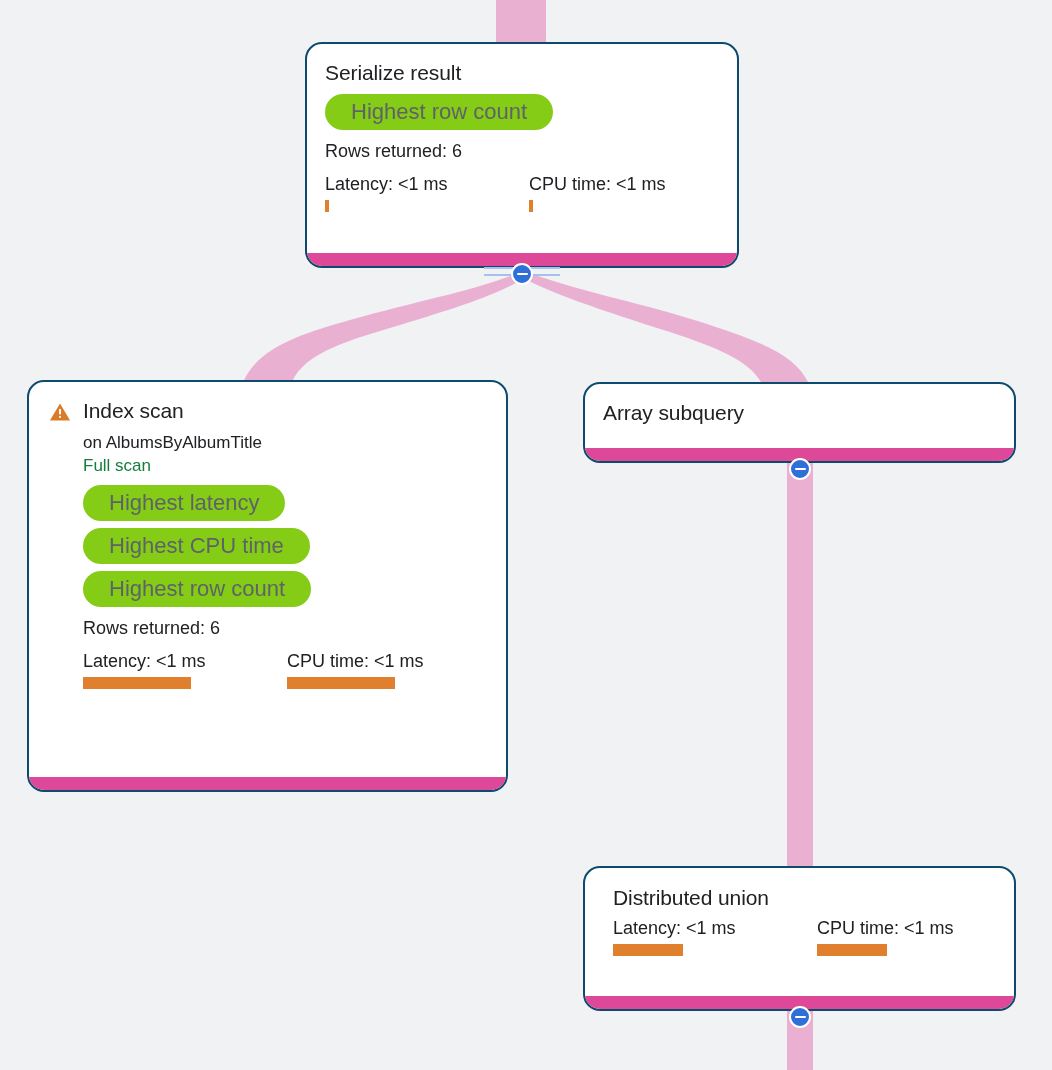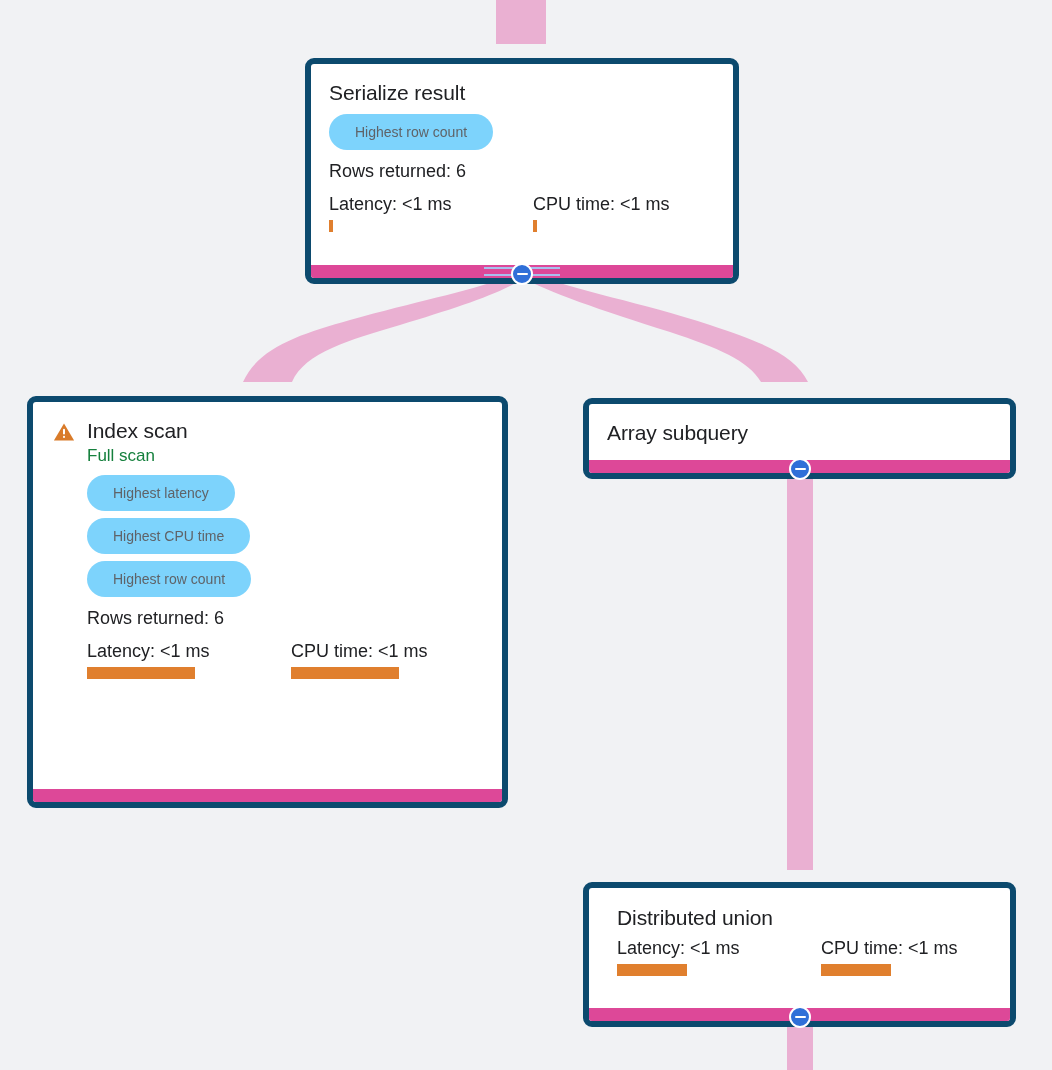--- a/index.html
+++ b/index.html
@@ -25,26 +25,25 @@
     left: 0; top: 0;
     width: 1052px;
     height: 1070px;
     pointer-events: none;
   }
   
   .node {
     position: absolute;
     box-sizing: border-box;
     background: #ffffff;
-    border: 6px solid #0c4a6e;
-    border-radius: 9px;
+    border: 2px solid #0c4a6e;
+    border-radius: 17px;
     overflow: hidden;
     display: flex;
     flex-direction: column;
-    margin-top: 16px;
   }
   .node-body {
     flex: 1 1 auto;
     padding: 16px 18px 12px 18px;
   }
   .node-accent {
     flex: 0 0 auto;
     height: 13px;
     background: #dd4898;
   }
@@ -79,24 +78,24 @@
     margin-top: 0px;
   }
   .chips {
     margin-top: 8px;
     display: flex;
     flex-direction: column;
     align-items: flex-start;
     gap: 7px;
   }
   .chip {
-    background: #7dd3fc;
+    background: #84cc16;
     color: #5f6368;
     border-radius: 18px;
-    font-size: 14px;
+    font-size: 22px;
     line-height: 22px;
     padding: 7px 26px;
     white-space: nowrap;
   }
   .rows-returned {
     margin-top: 9px;
     font-size: 18px;
     line-height: 24px;
     color: #202124;
   }
@@ -220,20 +219,21 @@
     <div class="node-body" style="padding-left:20px;">
       <div class="node-title-row">
         <svg class="warn-icon" viewBox="0 0 24 24">
           <path d="M12 2.6 L23 21.4 L1 21.4 Z" fill="#d97b29"></path>
           <rect x="10.9" y="8.4" width="2.2" height="6.4" rx="1.1" fill="#ffffff"></rect>
           <rect x="10.9" y="16.1" width="2.2" height="2.4" rx="1.1" fill="#ffffff"></rect>
         </svg>
         <div class="node-title">Index scan</div>
       </div>
       <div style="padding-left:34px;">
+        <div class="node-sub">on AlbumsByAlbumTitle</div>
         <div class="node-sub-dim">Full scan</div>
         <div class="chips">
           <span class="chip">Highest latency</span>
           <span class="chip">Highest CPU time</span>
           <span class="chip">Highest row count</span>
         </div>
         <div class="rows-returned">Rows returned: 6</div>
         <div class="metrics">
           <div class="metric" style="width:192px;">
             <span class="metric-label">Latency: &lt;1 ms</span>

